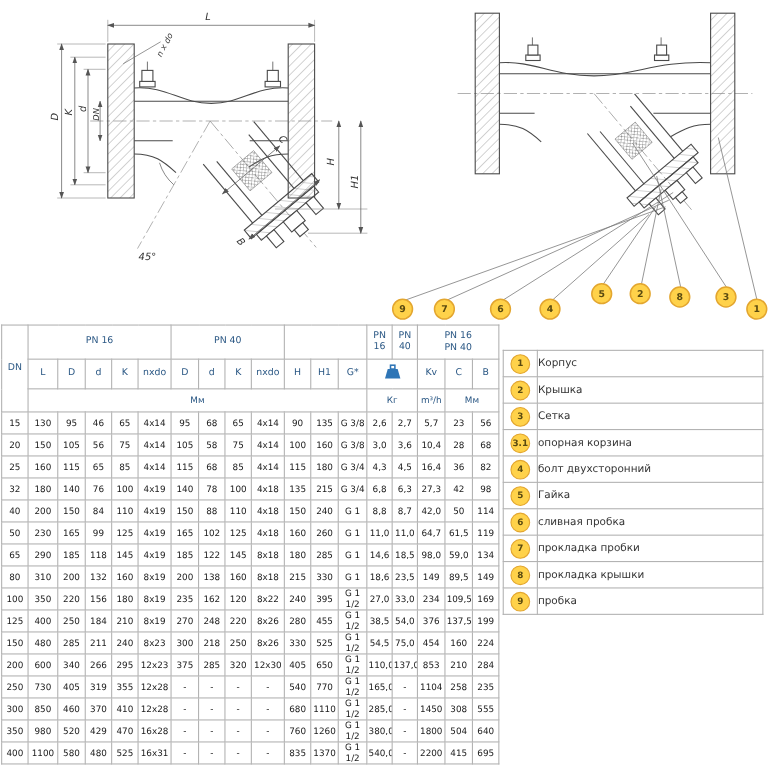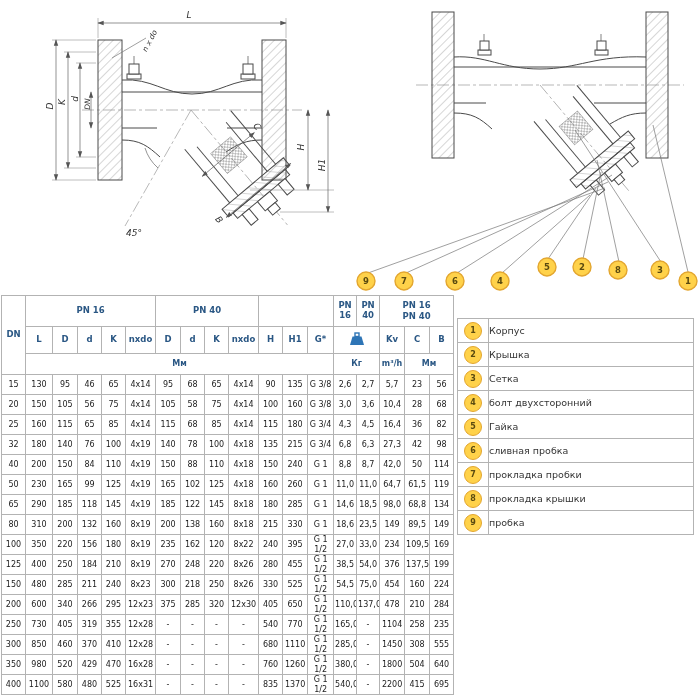--- a/index.html
+++ b/index.html
@@ -20,21 +20,21 @@
   .dimtext.small { font-size:7.5px; }
   .balloon-circle { fill:#ffd24a; stroke:#e3a62f; stroke-width:1.4; }
   .balloon-text { font:bold 8.5px "DejaVu Sans", sans-serif; fill:#5a4a10; text-anchor:middle; }
 
   
   .table-area { position:absolute; top:295px; left:1px; }
   .dim-table { border-collapse:collapse; table-layout:fixed; width:452px;
                font:8px "DejaVu Sans", sans-serif; color:#1a1a1a; background:#fff; }
   .dim-table th, .dim-table td { border:1px solid #b3b3b3; text-align:center;
                vertical-align:middle; padding:0 1px; line-height:1.15; overflow:hidden; }
-  .dim-table thead th { color:#2a5784; font-weight:bold; font-size:8.5px; }
+  .dim-table thead th { color:#2a5784; font-weight:normal; font-size:8.5px; }
   .dim-table thead tr.r1 th { height:30px; }
   .dim-table thead tr.r2 th { height:26px; }
   .dim-table thead tr.r3 th { height:20px; font-size:8px; }
   .dim-table tbody td { height:19px; }
   .stacked div { line-height:1.25; }
 
   
   .legend-area { position:absolute; top:318px; left:457px; }
   .legend-table { border-collapse:collapse; width:237px; font:9.5px "DejaVu Sans", sans-serif; color:#333; }
   .legend-table td { border:1px solid #b3b3b3; height:23px; padding:0; }
@@ -445,21 +445,21 @@
             <td>185</td>
             <td>122</td>
             <td>145</td>
             <td>8x18</td>
             <td>180</td>
             <td>285</td>
             <td>G 1</td>
             <td>14,6</td>
             <td>18,5</td>
             <td>98,0</td>
-            <td>68,8</td>
+            <td>59,0</td>
             <td>134</td>
           </tr>
           <tr>
             <td>80</td>
             <td>310</td>
             <td>200</td>
             <td>132</td>
             <td>160</td>
             <td>8x19</td>
             <td>200</td>
@@ -544,21 +544,21 @@
             <td>12x23</td>
             <td>375</td>
             <td>285</td>
             <td>320</td>
             <td>12x30</td>
             <td>405</td>
             <td>650</td>
             <td>G 1 1/2</td>
             <td>110,0</td>
             <td>137,0</td>
-            <td>478</td>
+            <td>853</td>
             <td>210</td>
             <td>284</td>
           </tr>
           <tr>
             <td>250</td>
             <td>730</td>
             <td>405</td>
             <td>319</td>
             <td>355</td>
             <td>12x28</td>
@@ -648,20 +648,24 @@
           </tr>
           <tr>
             <td class="legend-badge-cell"><span class="badge">2</span></td>
             <td class="legend-label-cell">Крышка</td>
           </tr>
           <tr>
             <td class="legend-badge-cell"><span class="badge">3</span></td>
             <td class="legend-label-cell">Сетка</td>
           </tr>
           <tr>
+            <td class="legend-badge-cell"><span class="badge">3.1</span></td>
+            <td class="legend-label-cell">опорная корзина</td>
+          </tr>
+          <tr>
             <td class="legend-badge-cell"><span class="badge">4</span></td>
             <td class="legend-label-cell">болт двухсторонний</td>
           </tr>
           <tr>
             <td class="legend-badge-cell"><span class="badge">5</span></td>
             <td class="legend-label-cell">Гайка</td>
           </tr>
           <tr>
             <td class="legend-badge-cell"><span class="badge">6</span></td>
             <td class="legend-label-cell">сливная пробка</td>

